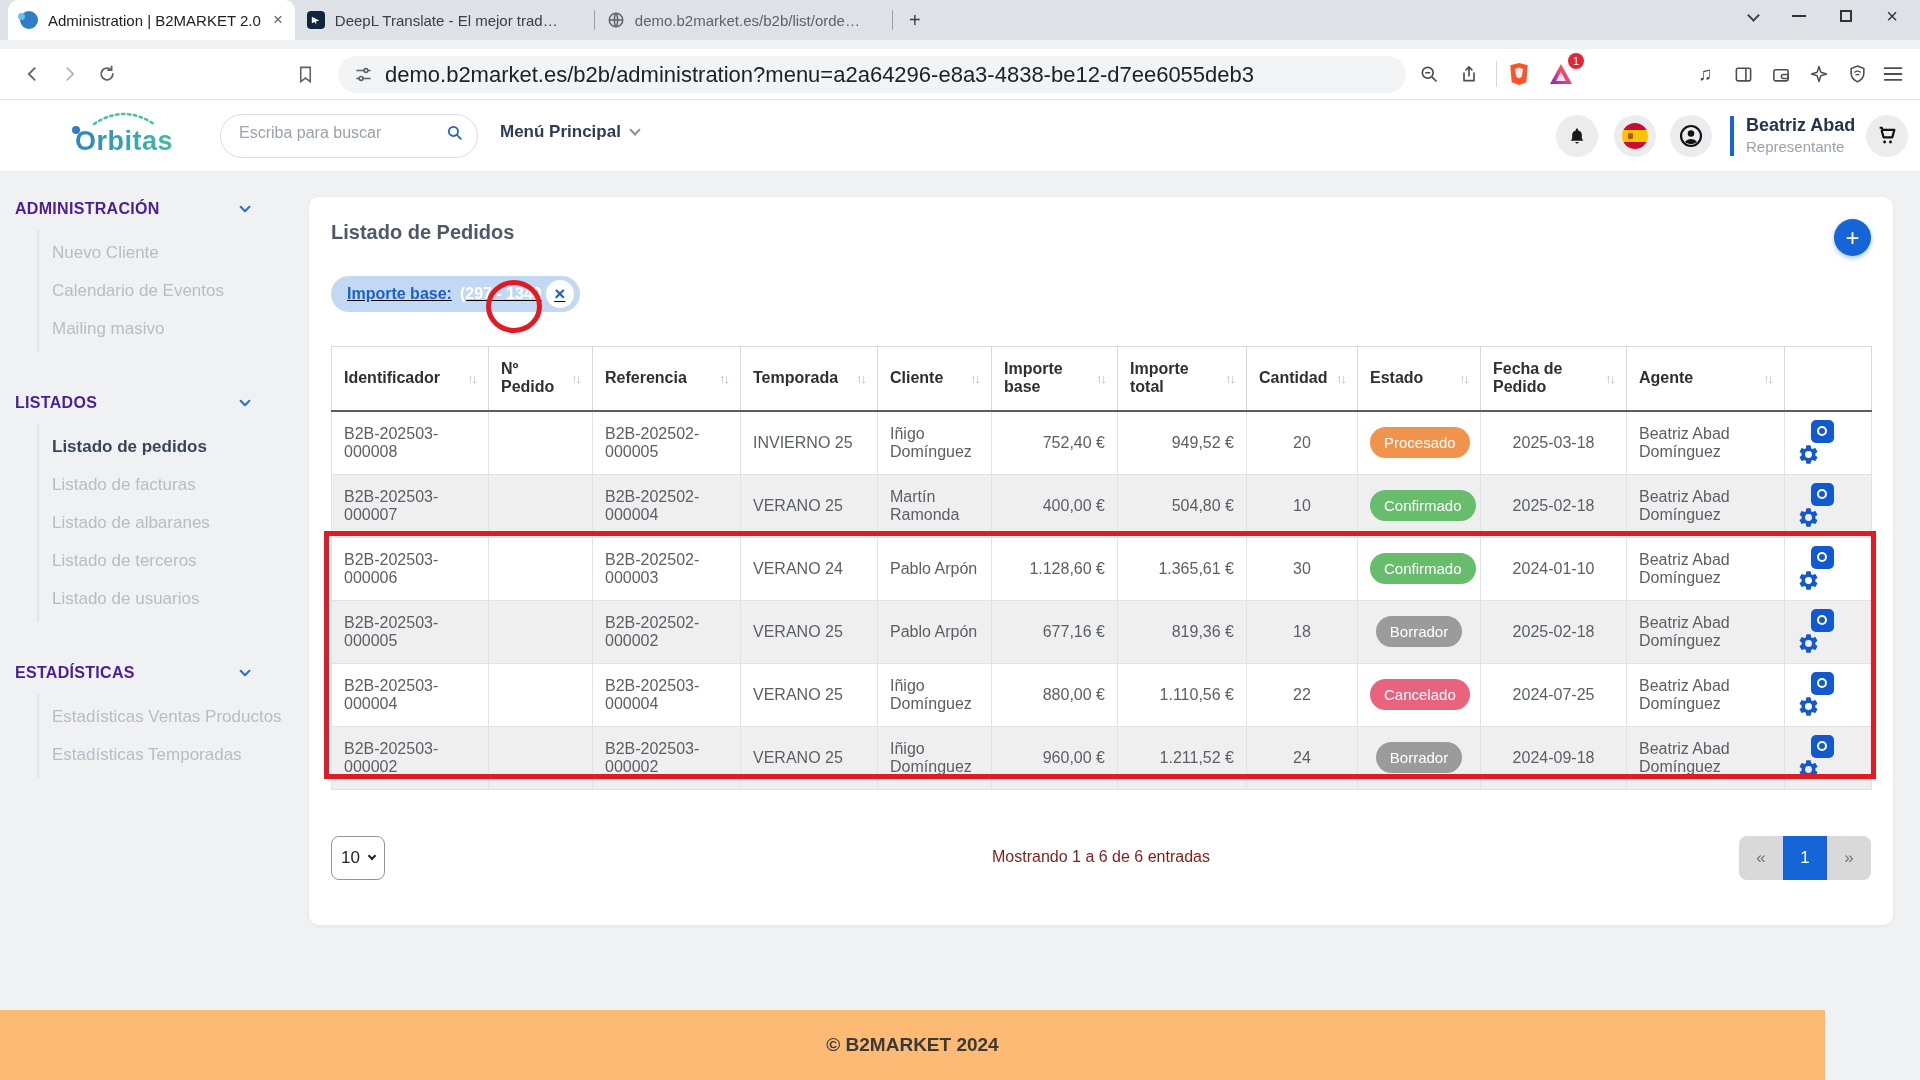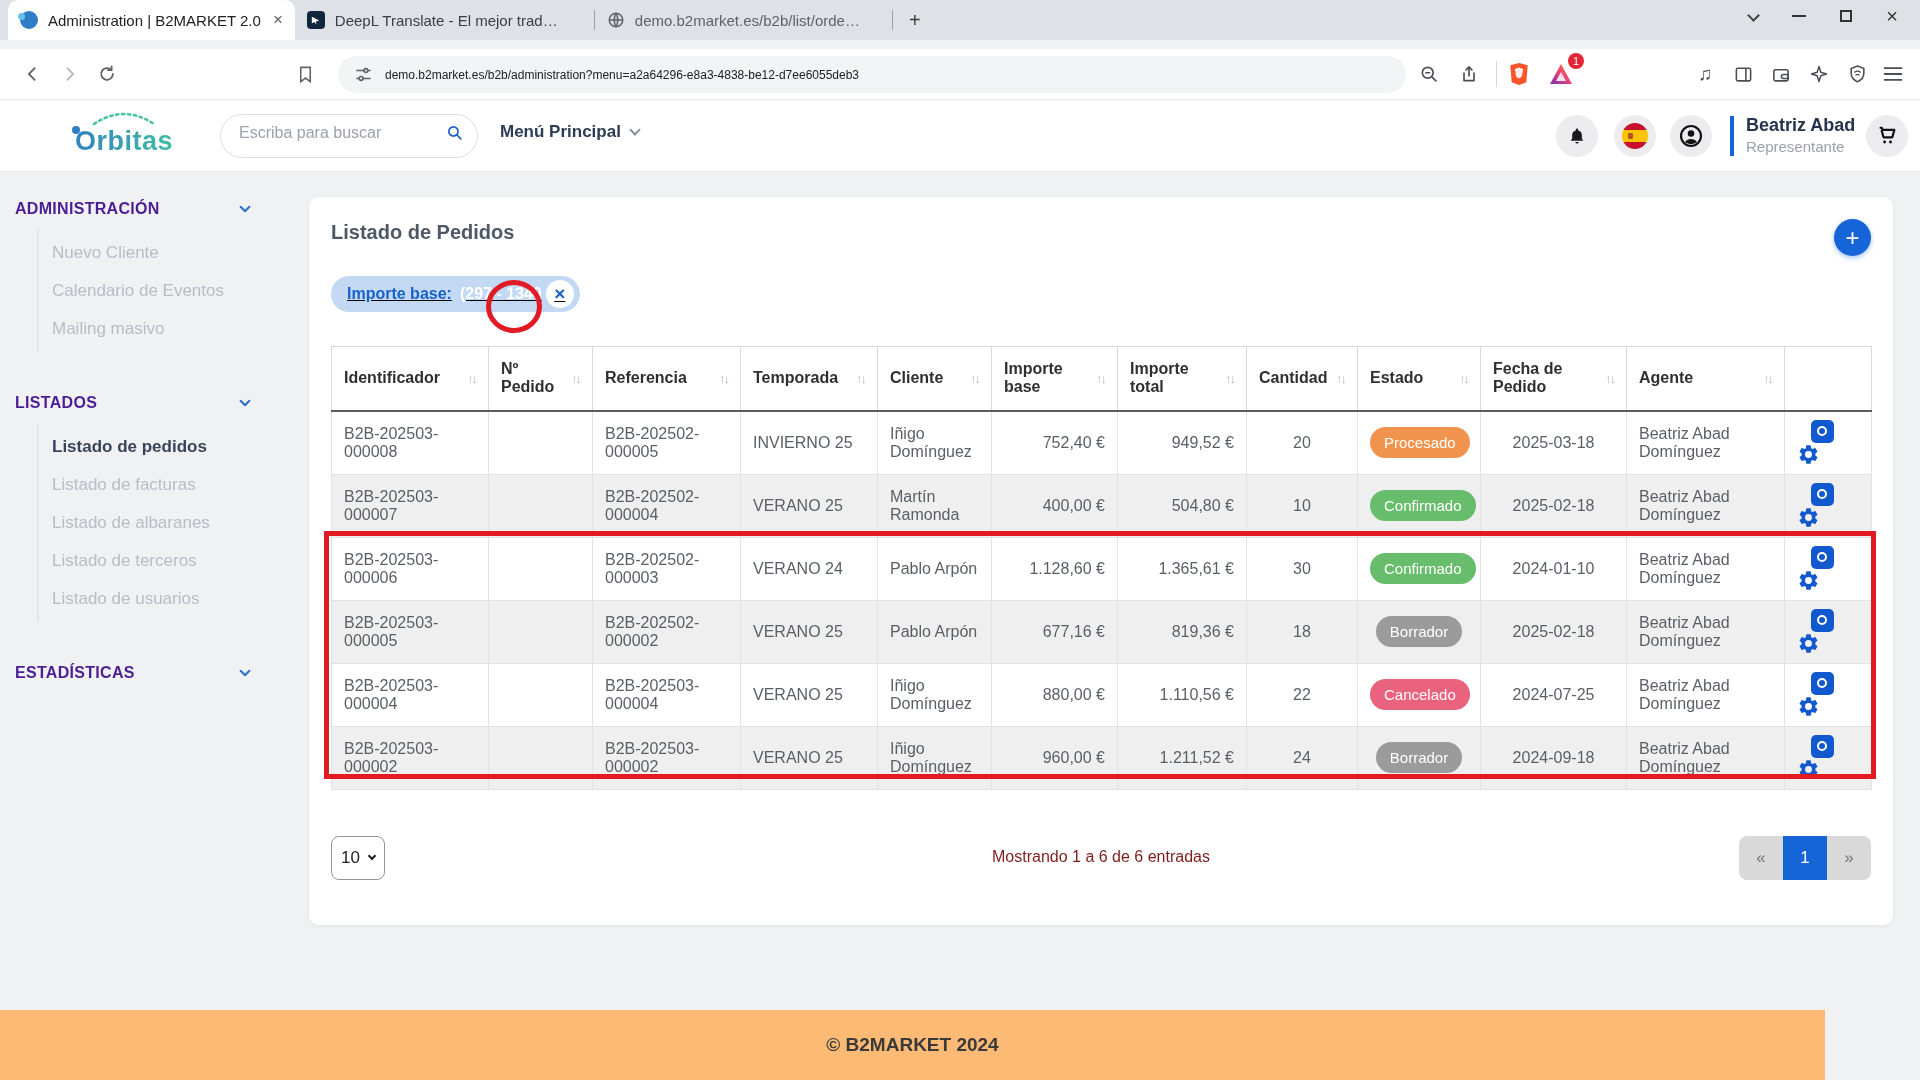--- a/index.html
+++ b/index.html
@@ -19,21 +19,21 @@
   .newtab { width:28px; height:28px; margin:0 0 6px 8px; border-radius:50%; display:flex; align-items:center; justify-content:center; font-size:20px; color:#3c4043; }
   .win-controls { margin-left:auto; display:flex; align-items:center; height:49px; gap:34px; padding-right:22px; }
   .chev { display:inline-block; width:9px; height:9px; border-right:2px solid #444; border-bottom:2px solid #444; transform:rotate(45deg); }
   .wc-min { width:14px; height:2px; background:#333; }
   .wc-max { width:12px; height:12px; border:2px solid #333; }
   .wc-close { font-size:20px; color:#333; line-height:1; }
 
   .toolbar { position:absolute; left:0; top:49px; width:1920px; height:51px; background:#ffffff; border-bottom:1px solid #e4e6e8; }
   .tb-icon { position:absolute; top:8px; width:34px; height:34px; display:flex; align-items:center; justify-content:center; border-radius:50%; }
   .urlbar { position:absolute; left:338px; top:7px; width:1068px; height:37px; background:#f1f3f4; border-radius:19px; display:flex; align-items:center; padding:0 16px; gap:12px; }
-  .url-text { font-size:12px; color:#202124; white-space:nowrap; overflow:hidden; }
+  .url-text { font-size:22px; color:#202124; white-space:nowrap; overflow:hidden; }
   .vsep { position:absolute; top:12px; width:1px; height:26px; background:#d6d9dc; }
   .badge { position:absolute; top:-4px; right:-6px; min-width:16px; height:16px; border-radius:8px; background:#e32636; color:#fff; font-size:11px; display:flex; align-items:center; justify-content:center; padding:0 4px; }
 
   
   .appheader { position:absolute; left:0; top:100px; width:1920px; height:72px; background:#fff; border-bottom:1px solid #ececee; }
   .logo { position:absolute; left:64px; top:10px; width:120px; text-align:center; }
   .logo-text { font-size:27px; font-weight:800; letter-spacing:0.5px; background:linear-gradient(90deg,#2f7dc4,#43c3a0); -webkit-background-clip:text; background-clip:text; color:transparent; position:relative; }
   .logo-dot { position:absolute; left:8px; top:16px; width:8px; height:8px; border-radius:50%; background:#2f7dc4; }
   .searchbox { position:absolute; left:220px; top:14px; width:258px; height:44px; border:1px solid #d9dde2; border-radius:22px; display:flex; align-items:center; padding:0 14px 7px 18px; background:#fff; }
   .searchbox input { border:none; outline:none; flex:1; font-size:16px; color:#333; font-family:inherit; }
@@ -313,20 +313,24 @@
         <div class="sb-item">Listado de usuarios</div>
       </div>
     </div>
     <div class="sb-sec">
       <div class="sb-title">
         <span>ESTADÍSTICAS</span>
         <svg width="14" height="14" viewBox="0 0 16 16">
           <path d="M3 5.5l5 5 5-5" fill="none" stroke="#2f6fd0" stroke-width="2.4" stroke-linecap="round" stroke-linejoin="round"></path>
         </svg>
       </div>
+      <div class="sb-items">
+        <div class="sb-item">Estadísticas Ventas Productos</div>
+        <div class="sb-item">Estadísticas Temporadas</div>
+      </div>
     </div>
   </div>
 
 <div class="card">
   <div class="card-title">Listado de Pedidos</div>
   <div class="fab">+</div>
 
   <div class="filter-chip">
     <span class="chip-label">Importe base:</span>
     <span class="chip-value">(297 - 1340</span>

